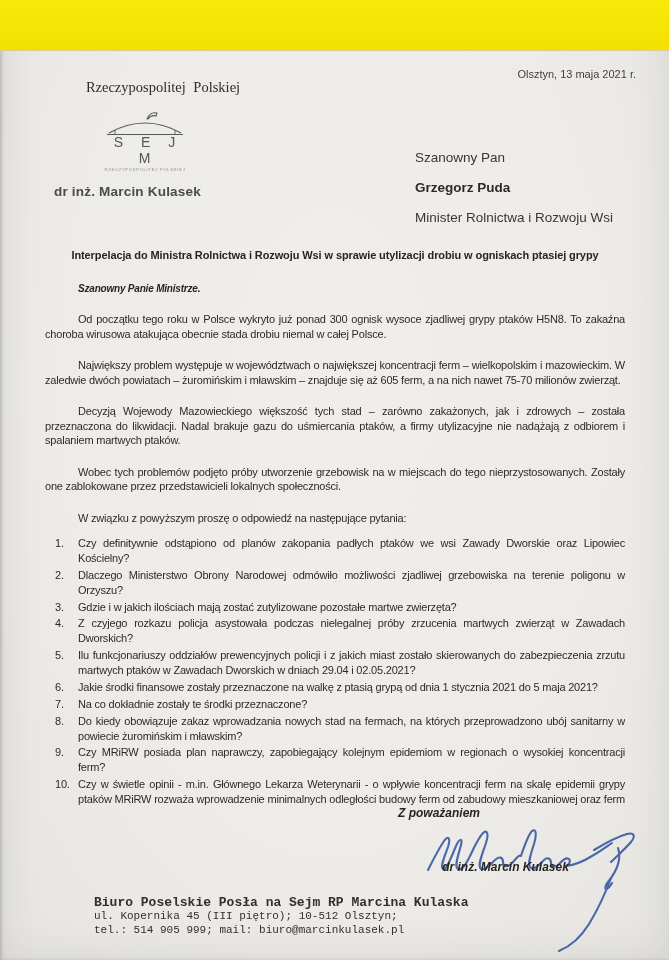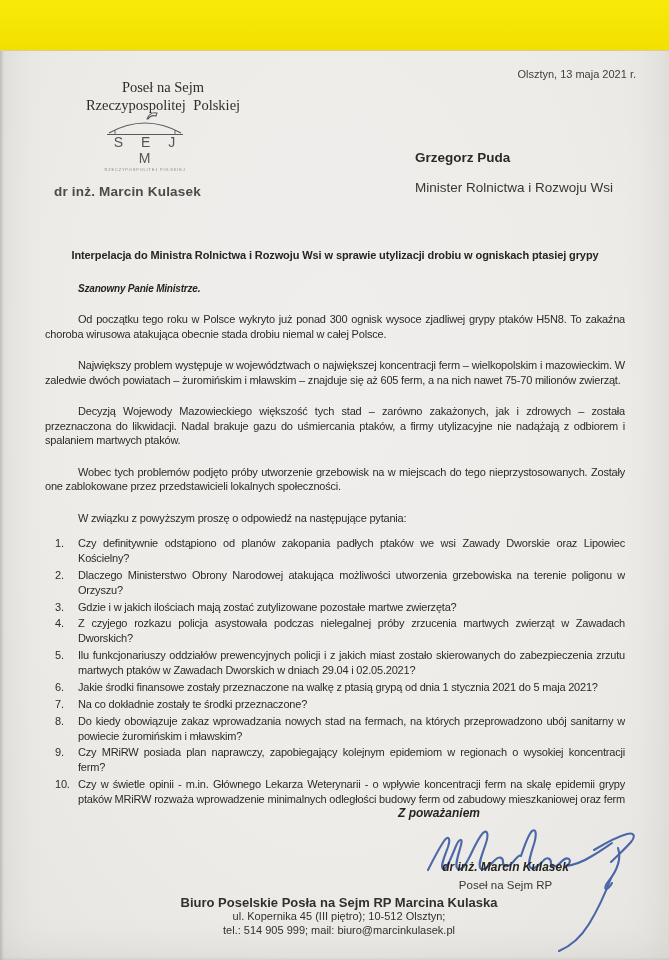--- a/index.html
+++ b/index.html
@@ -49,54 +49,54 @@
   .content p.intro{margin-bottom:11px;}
   ol.questions{margin:0 0 0 10px;padding:0 0 0 23px;list-style:none;counter-reset:q;}
   ol.questions li{counter-increment:q;position:relative;margin-bottom:1.8px;line-height:15px;}
   ol.questions li::before{content:counter(q) ".";position:absolute;left:-23px;top:0;}
   
   .valediction{position:absolute;left:398px;top:806px;width:215px;text-align:left;font-weight:bold;font-style:italic;font-size:12px;color:#272520;}
   .signature{position:absolute;left:408px;top:820px;pointer-events:none;}
   .signer-name{position:absolute;left:398px;top:860px;width:215px;text-align:center;font-weight:bold;font-style:italic;font-size:12px;color:#272520;}
   .signer-title{position:absolute;left:398px;top:879px;width:215px;text-align:center;font-size:11.5px;color:#393733;}
   
-  .footer{position:absolute;left:94px;top:896px;width:490px;text-align:center;font-family:Liberation Sans, sans-serif;color:#33302b;}
+  .footer{position:absolute;left:94px;top:896px;width:490px;font-family:Liberation Mono, monospace;color:#33302b;}
   .f1{font-weight:bold;font-size:13px;line-height:14px;}
   .f2,.f3{font-size:11px;line-height:13.5px;}
 </style>
 </head>
 <body>
 
 <div class="page">
 
   <div class="banner"></div>
 
   <div class="date">Olsztyn, 13 maja 2021 r.</div>
 
   <div class="letterhead">
-    <div class="lh1">Poseł na Sejm</div>
     <div class="lh2">Rzeczypospolitej Polskiej</div>
   </div>
 
   <div class="logo">
     <span>
       <svg width="84" height="26" viewBox="0 0 84 26" fill="none">
         <path d="M44,9 C46,4 50,2 54,3 L53,6 C50,5 47,6 45,9" stroke="#5a5a5a" stroke-width="1.1" fill="none" stroke-linecap="round"></path>
         <path d="M6,23 Q42,3 78,23" stroke="#5a5a5a" stroke-width="1.2" fill="none"></path>
         <path d="M4,24.5 L80,24.5" stroke="#5a5a5a" stroke-width="1.1"></path>
         <path d="M12,20 L12,24 M72,20 L72,24" stroke="#5a5a5a" stroke-width="0.9"></path>
       </svg>
     </span>
     <div class="logo-word">S E J M</div>
     <div class="logo-cap">RZECZYPOSPOLITEJ POLSKIEJ</div>
   </div>
 
   <div class="sender">dr inż. Marcin Kulasek</div>
 
   <div class="addressee">
+    <div class="ad-sal">Szanowny Pan</div>
     <div class="ad-name">Grzegorz Puda</div>
     <div class="ad-title">Minister Rolnictwa i Rozwoju Wsi</div>
   </div>
 
   <div class="content">
     <div class="subject">Interpelacja do Ministra Rolnictwa i Rozwoju Wsi w sprawie utylizacji drobiu w ogniskach ptasiej grypy</div>
     <div class="opening">Szanowny Panie Ministrze.</div>
 
     <div>
 
@@ -104,21 +104,21 @@
         <p>Największy problem występuje w województwach o największej koncentracji ferm – wielkopolskim i mazowieckim. W zaledwie dwóch powiatach – żuromińskim i mławskim – znajduje się aż 605 ferm, a na nich nawet 75-70 milionów zwierząt.</p>
         <p>Decyzją Wojewody Mazowieckiego większość tych stad – zarówno zakażonych, jak i zdrowych – została przeznaczona do likwidacji. Nadal brakuje gazu do uśmiercania ptaków, a firmy utylizacyjne nie nadążają z odbiorem i spalaniem martwych ptaków.</p>
         <p>Wobec tych problemów podjęto próby utworzenie grzebowisk na w miejscach do tego nieprzystosowanych. Zostały one zablokowane przez przedstawicieli lokalnych społeczności.</p>
       </div>
 
     <p class="intro">W związku z powyższym proszę o odpowiedź na następujące pytania:</p>
 
     <ol class="questions">
 
     <li>Czy definitywnie odstąpiono od planów zakopania padłych ptaków we wsi Zawady Dworskie oraz Lipowiec Kościelny?</li>
-        <li>Dlaczego Ministerstwo Obrony Narodowej atakująca możliwości utworzenia grzebowiska na terenie poligonu w Orzyszu?</li>
+        <li>Dlaczego Ministerstwo Obrony Narodowej odmówiło możliwości zjadliwej grzebowiska na terenie poligonu w Orzyszu?</li>
         <li>Gdzie i w jakich ilościach mają zostać zutylizowane pozostałe martwe zwierzęta?</li>
         <li>Z czyjego rozkazu policja asystowała podczas nielegalnej próby zrzucenia martwych zwierząt w Zawadach Dworskich?</li>
         <li>Ilu funkcjonariuszy oddziałów prewencyjnych policji i z jakich miast zostało skierowanych do zabezpieczenia zrzutu martwych ptaków w Zawadach Dworskich w dniach 29.04 i 02.05.2021?</li>
         <li>Jakie środki finansowe zostały przeznaczone na walkę z ptasią grypą od dnia 1 stycznia 2021 do 5 maja 2021?</li>
         <li>Na co dokładnie zostały te środki przeznaczone?</li>
         <li>Do kiedy obowiązuje zakaz wprowadzania nowych stad na fermach, na których przeprowadzono ubój sanitarny w powiecie żuromińskim i mławskim?</li>
         <li>Czy MRiRW posiada plan naprawczy, zapobiegający kolejnym epidemiom w regionach o wysokiej koncentracji ferm?</li>
         <li>Czy w świetle opinii - m.in. Głównego Lekarza Weterynarii - o wpływie koncentracji ferm na skalę epidemii grypy ptaków MRiRW rozważa wprowadzenie minimalnych odległości budowy ferm od zabudowy mieszkaniowej oraz ferm od siebie nawzajem?</li>
       </ol>
   </div>
@@ -128,21 +128,20 @@
   <svg class="signature" width="245" height="135" viewBox="0 0 245 135" fill="none">
     <g stroke="#3d5ca3" stroke-width="2.1" fill="none" stroke-linecap="round" stroke-linejoin="round" opacity="0.92">
       <path d="M20,50 C24,42 30,30 36,21 C40,15 43,18 40,27 C36,38 32,47 35,49 C38,51 43,38 48,26 C51,19 55,17 53,25 C50,36 46,47 50,49 C54,51 58,44 61,38 C65,30 70,18 75,13 C79,9 81,14 78,23 C74,35 69,46 73,49 C77,51 83,44 87,40 C91,36 95,37 95,42 C95,47 99,48 104,43 C108,39 111,34 113,36 C116,27 120,15 124,11 C128,8 129,14 126,24 C122,36 119,46 123,48 C127,50 132,44 136,40 C139,37 143,38 143,43 C143,47 147,48 151,44 C155,40 158,37 161,39 C163,41 161,45 158,46 C166,45 176,41 184,36 C191,32 198,27 204,23"></path>
       <path d="M186,30 C196,24 208,17 219,14 C226,12 228,16 223,22 C217,29 209,36 203,42"></path>
       <path d="M210,28 C214,40 208,52 200,62 C194,70 199,72 204,63"></path>
       <path d="M203,58 C197,74 189,91 181,104 C173,117 163,126 151,131"></path>
     </g>
   </svg>
 
   <div class="signer-name">dr inż. Marcin Kulasek</div>
-  <div class="signer-title">Poseł na Sejm RP</div>
 
   <div class="footer">
     <div class="f1">Biuro Poselskie Posła na Sejm RP Marcina Kulaska</div>
     <div class="f2">ul. Kopernika 45 (III piętro); 10-512 Olsztyn;</div>
     <div class="f3">tel.: 514 905 999; mail: biuro@marcinkulasek.pl</div>
   </div>
 
 </div>
 
 </body></html>

